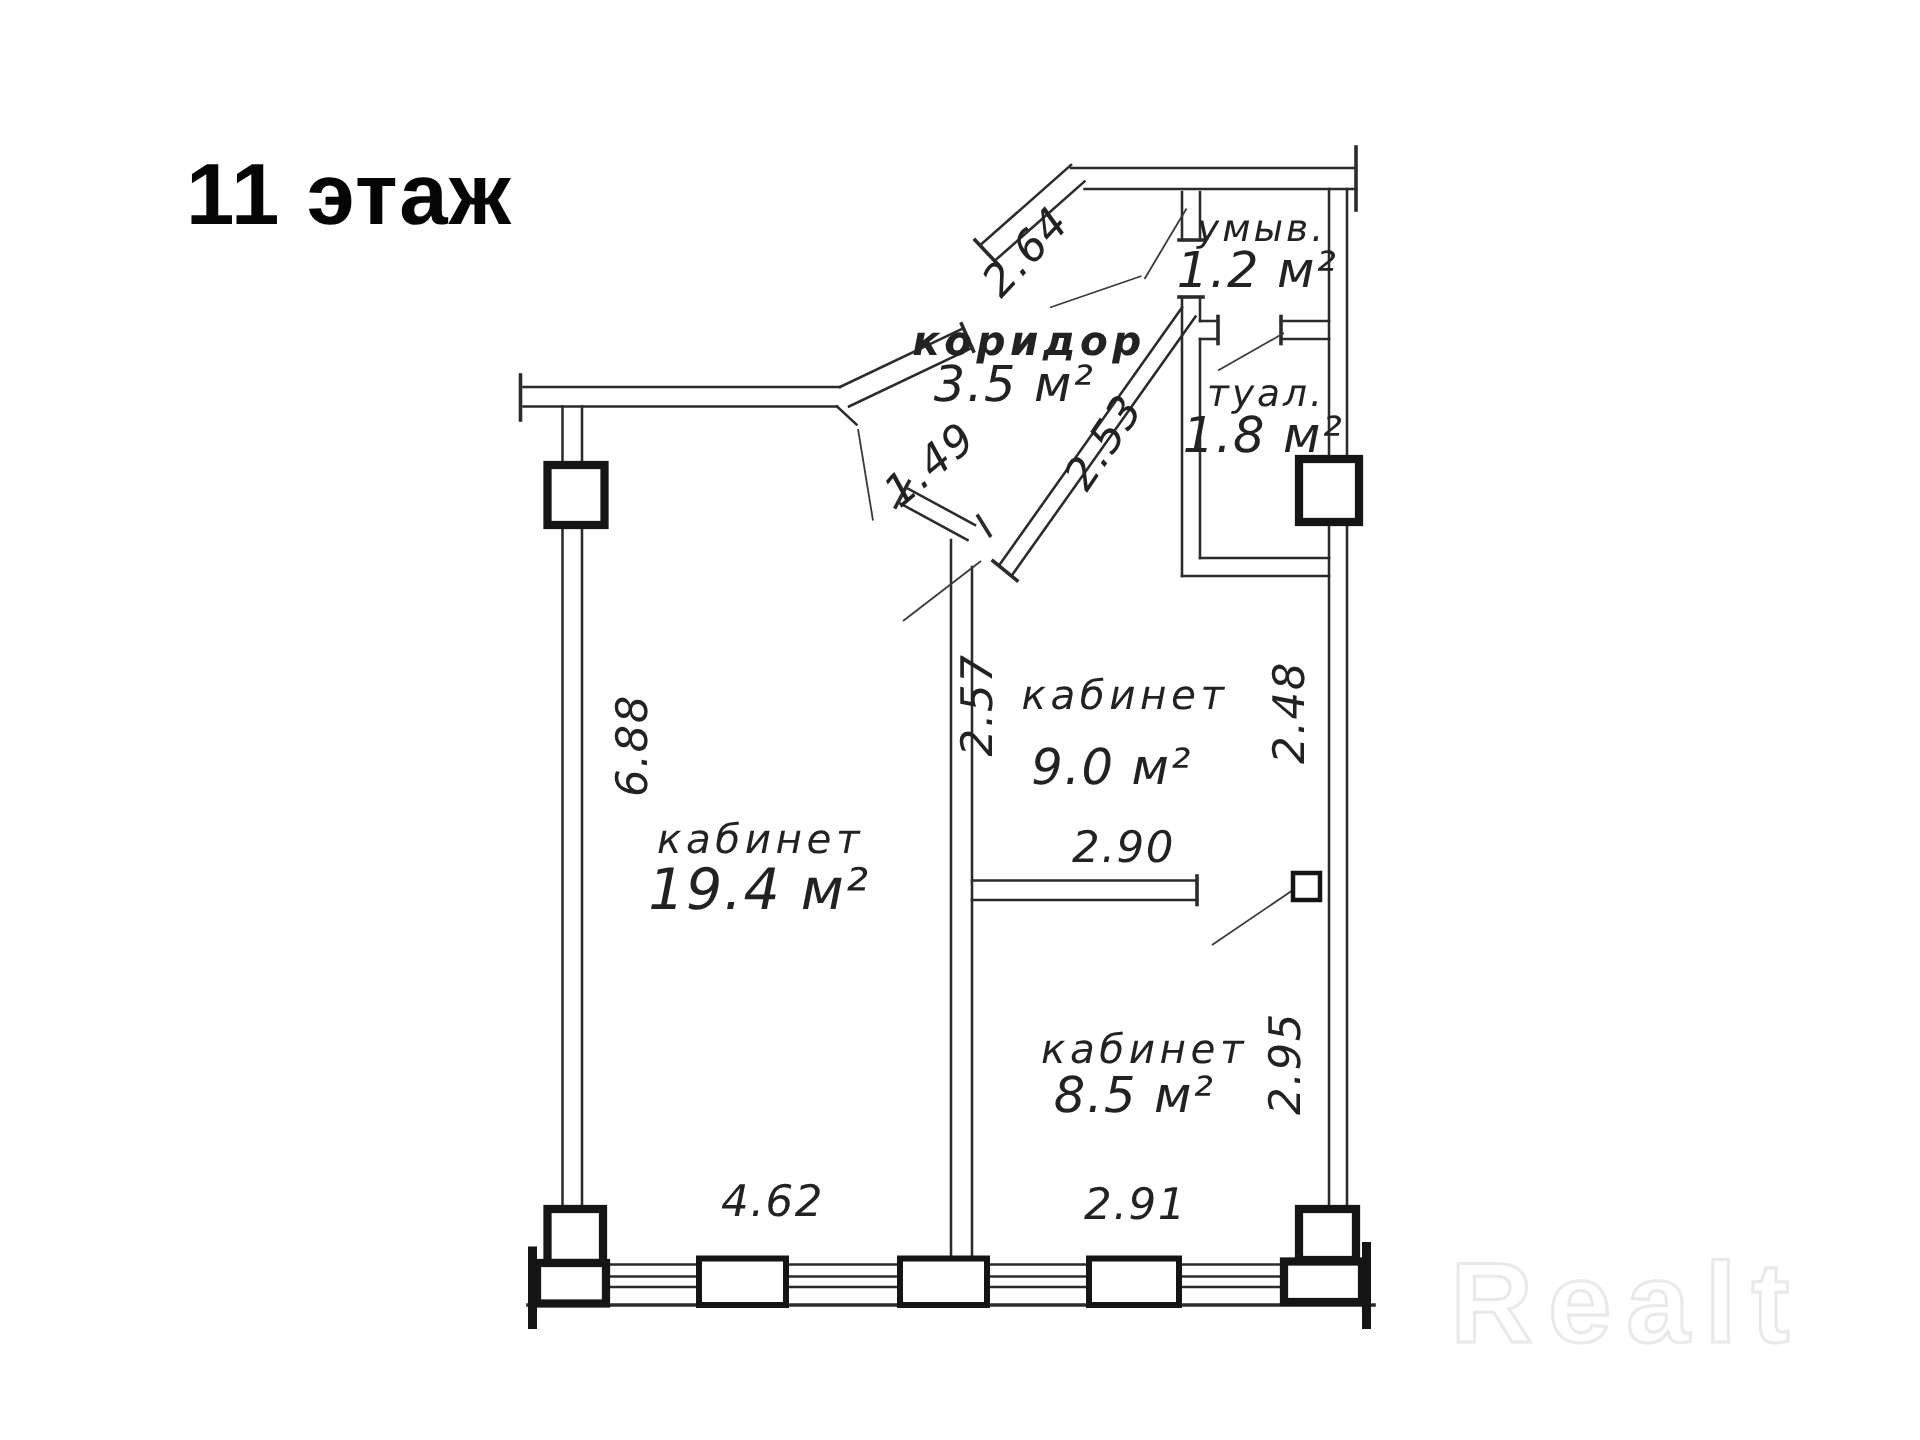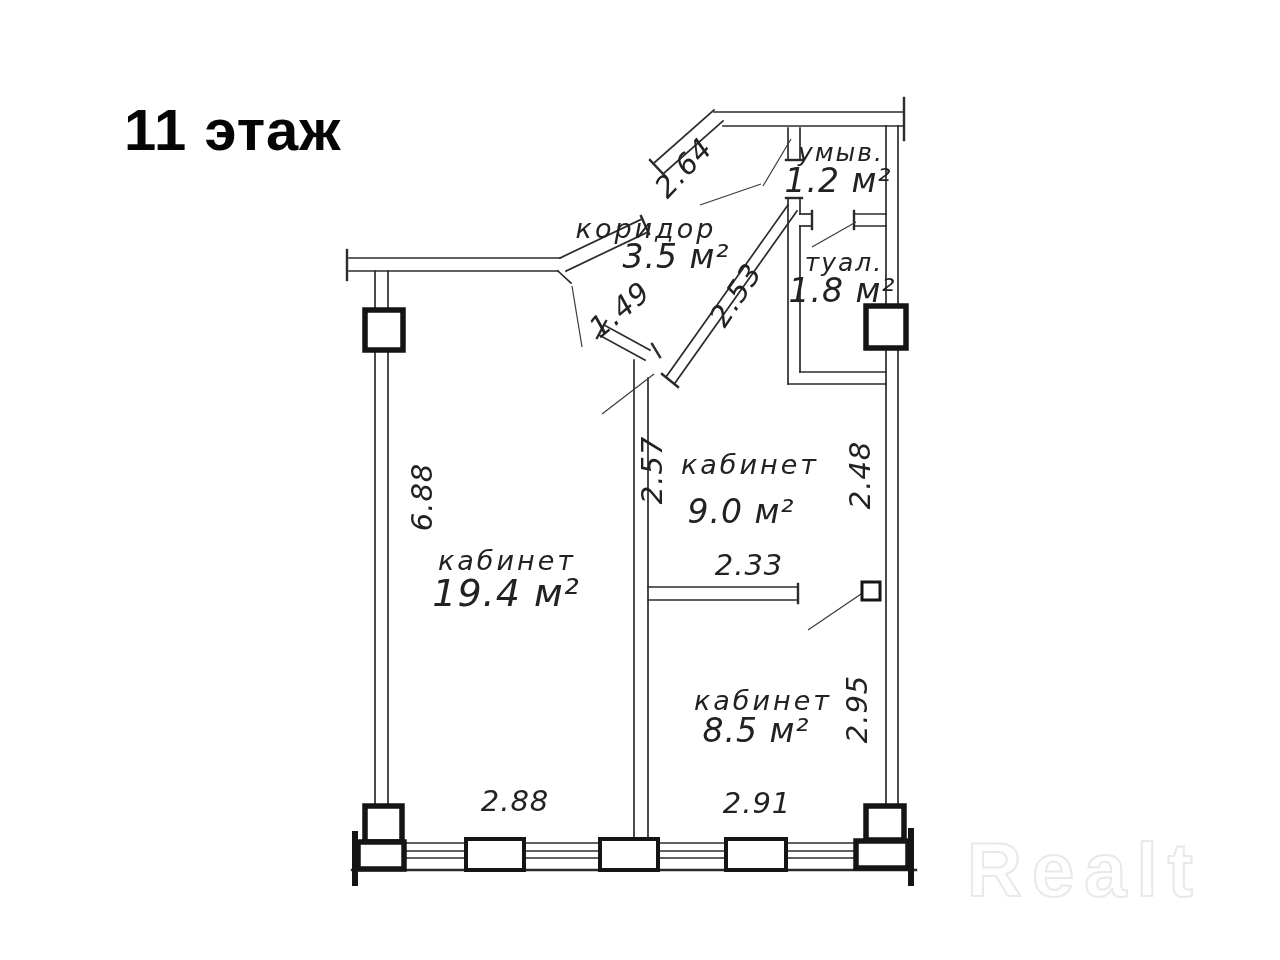--- a/index.html
+++ b/index.html
@@ -145,21 +145,21 @@
       <rect class="pier" x="466" y="839" width="58" height="31"></rect>
       <rect class="pier" x="600" y="839" width="58" height="31"></rect>
       <rect class="pier" x="726" y="839" width="60" height="31"></rect>
 
       <rect class="jamb" x="862" y="582" width="18" height="18"></rect>
     </g>
   </svg>
 
   <div class="abs page-title" style="left:124px; top:96px;">11 этаж</div>
 
-  <div class="lbl room-name" style="left:646px; top:228px;">коридор</div>
+  <div class="lbl room-name" style="left:686px; top:228px;font-weight:bold;">коридор</div>
   <div class="lbl room-area" style="left:676px; top:256px;">3.5 м²</div>
 
   <div class="lbl room-name small" style="left:841px; top:152px;">умыв.</div>
   <div class="lbl room-area" style="left:838px; top:180px;">1.2 м²</div>
 
   <div class="lbl room-name small" style="left:844px; top:262px;">туал.</div>
   <div class="lbl room-area" style="left:842px; top:290px;">1.8 м²</div>
 
   <div class="lbl room-name" style="left:750px; top:464px;">кабинет</div>
   <div class="lbl room-area" style="left:741px; top:492px;margin-top:19px;">9.0 м²</div>
@@ -169,20 +169,20 @@
 
   <div class="lbl room-name" style="left:763px; top:700px;">кабинет</div>
   <div class="lbl room-area" style="left:756px; top:730px;">8.5 м²</div>
 
   <div class="lbl dim rot" style="left:684px; top:168px; --rot:-47deg;">2.64</div>
   <div class="lbl dim rot" style="left:620px; top:310px; --rot:-40deg;">1.49</div>
   <div class="lbl dim rot" style="left:736px; top:295px; --rot:-56deg;">2.53</div>
   <div class="lbl dim rot" style="left:652px; top:470px; --rot:-90deg;">2.57</div>
   <div class="lbl dim rot" style="left:860px; top:475px; --rot:-90deg;">2.48</div>
   <div class="lbl dim rot" style="left:422px; top:497px; --rot:-90deg;">6.88</div>
-  <div class="lbl dim" style="left:749px; top:565px;">2.33</div>
+  <div class="lbl dim" style="left:749px; top:565px;">2.90</div>
   <div class="lbl dim rot" style="left:857px; top:709px; --rot:-90deg;">2.95</div>
-  <div class="lbl dim" style="left:515px; top:801px;">2.88</div>
+  <div class="lbl dim" style="left:515px; top:801px;">4.62</div>
   <div class="lbl dim" style="left:757px; top:803px;">2.91</div>
 
   <div class="watermark" style="left:1085px; top:869px;">Realt</div>
 
 </div>
 
 </body></html>

